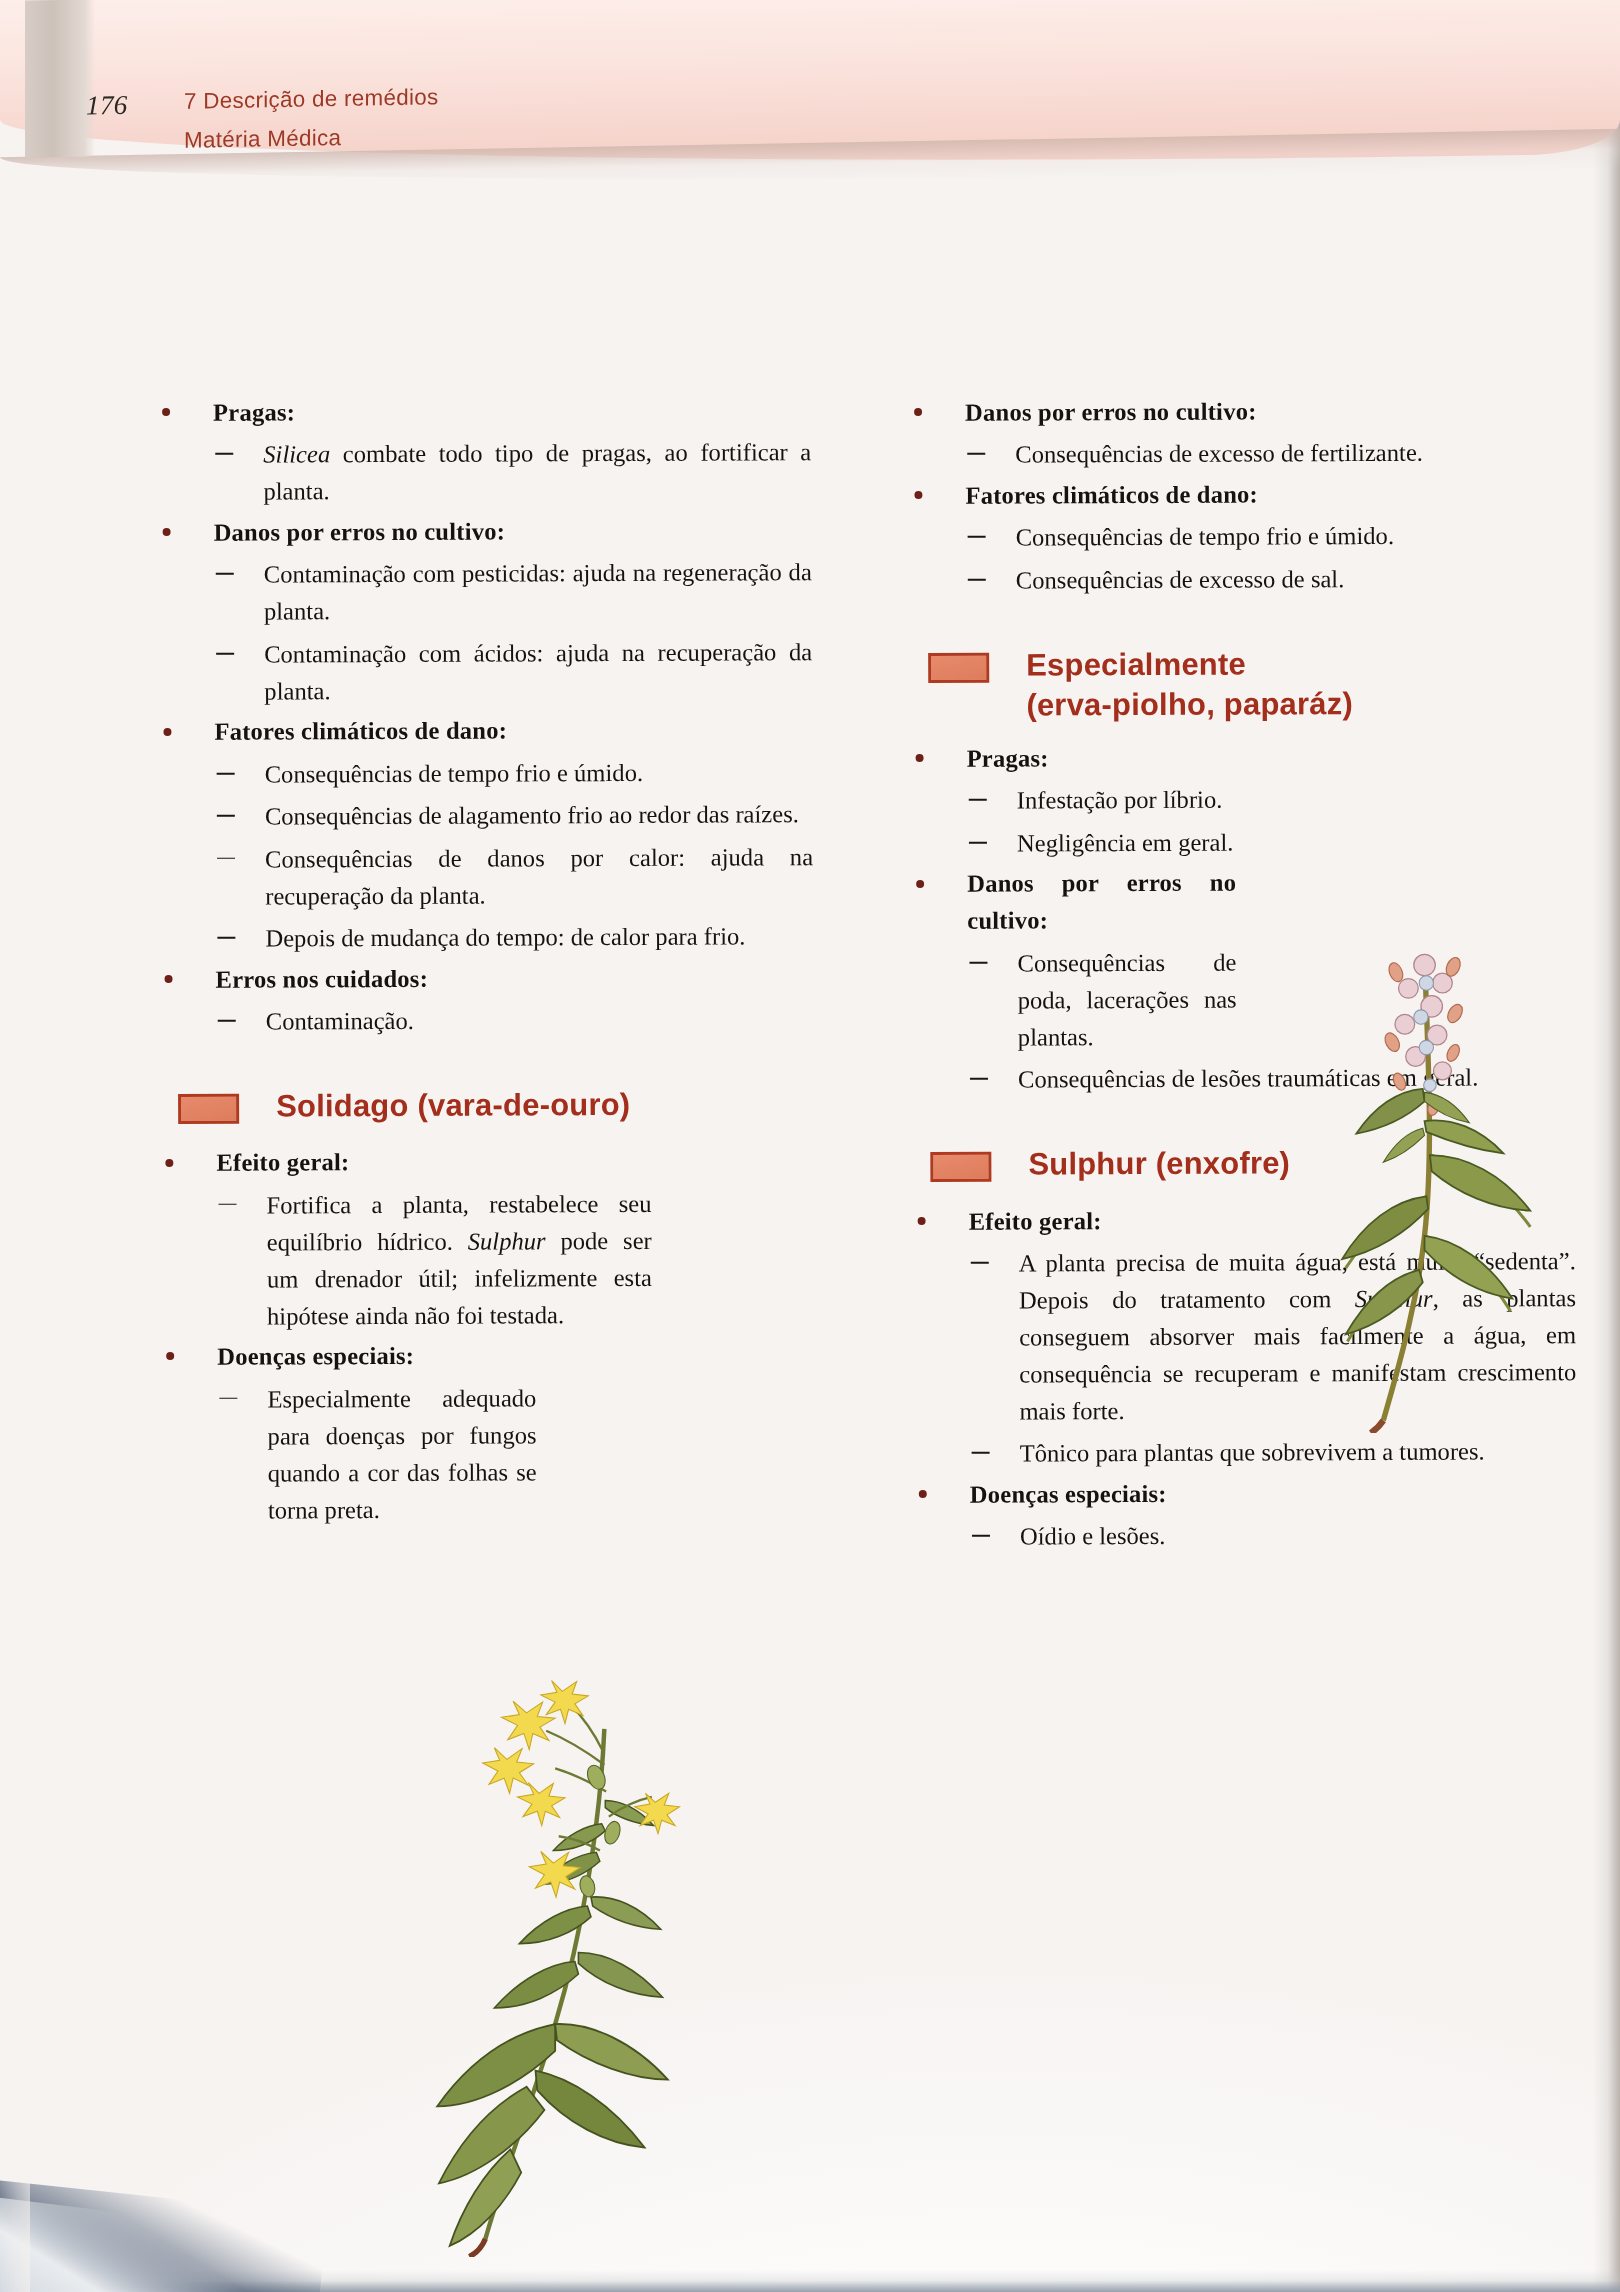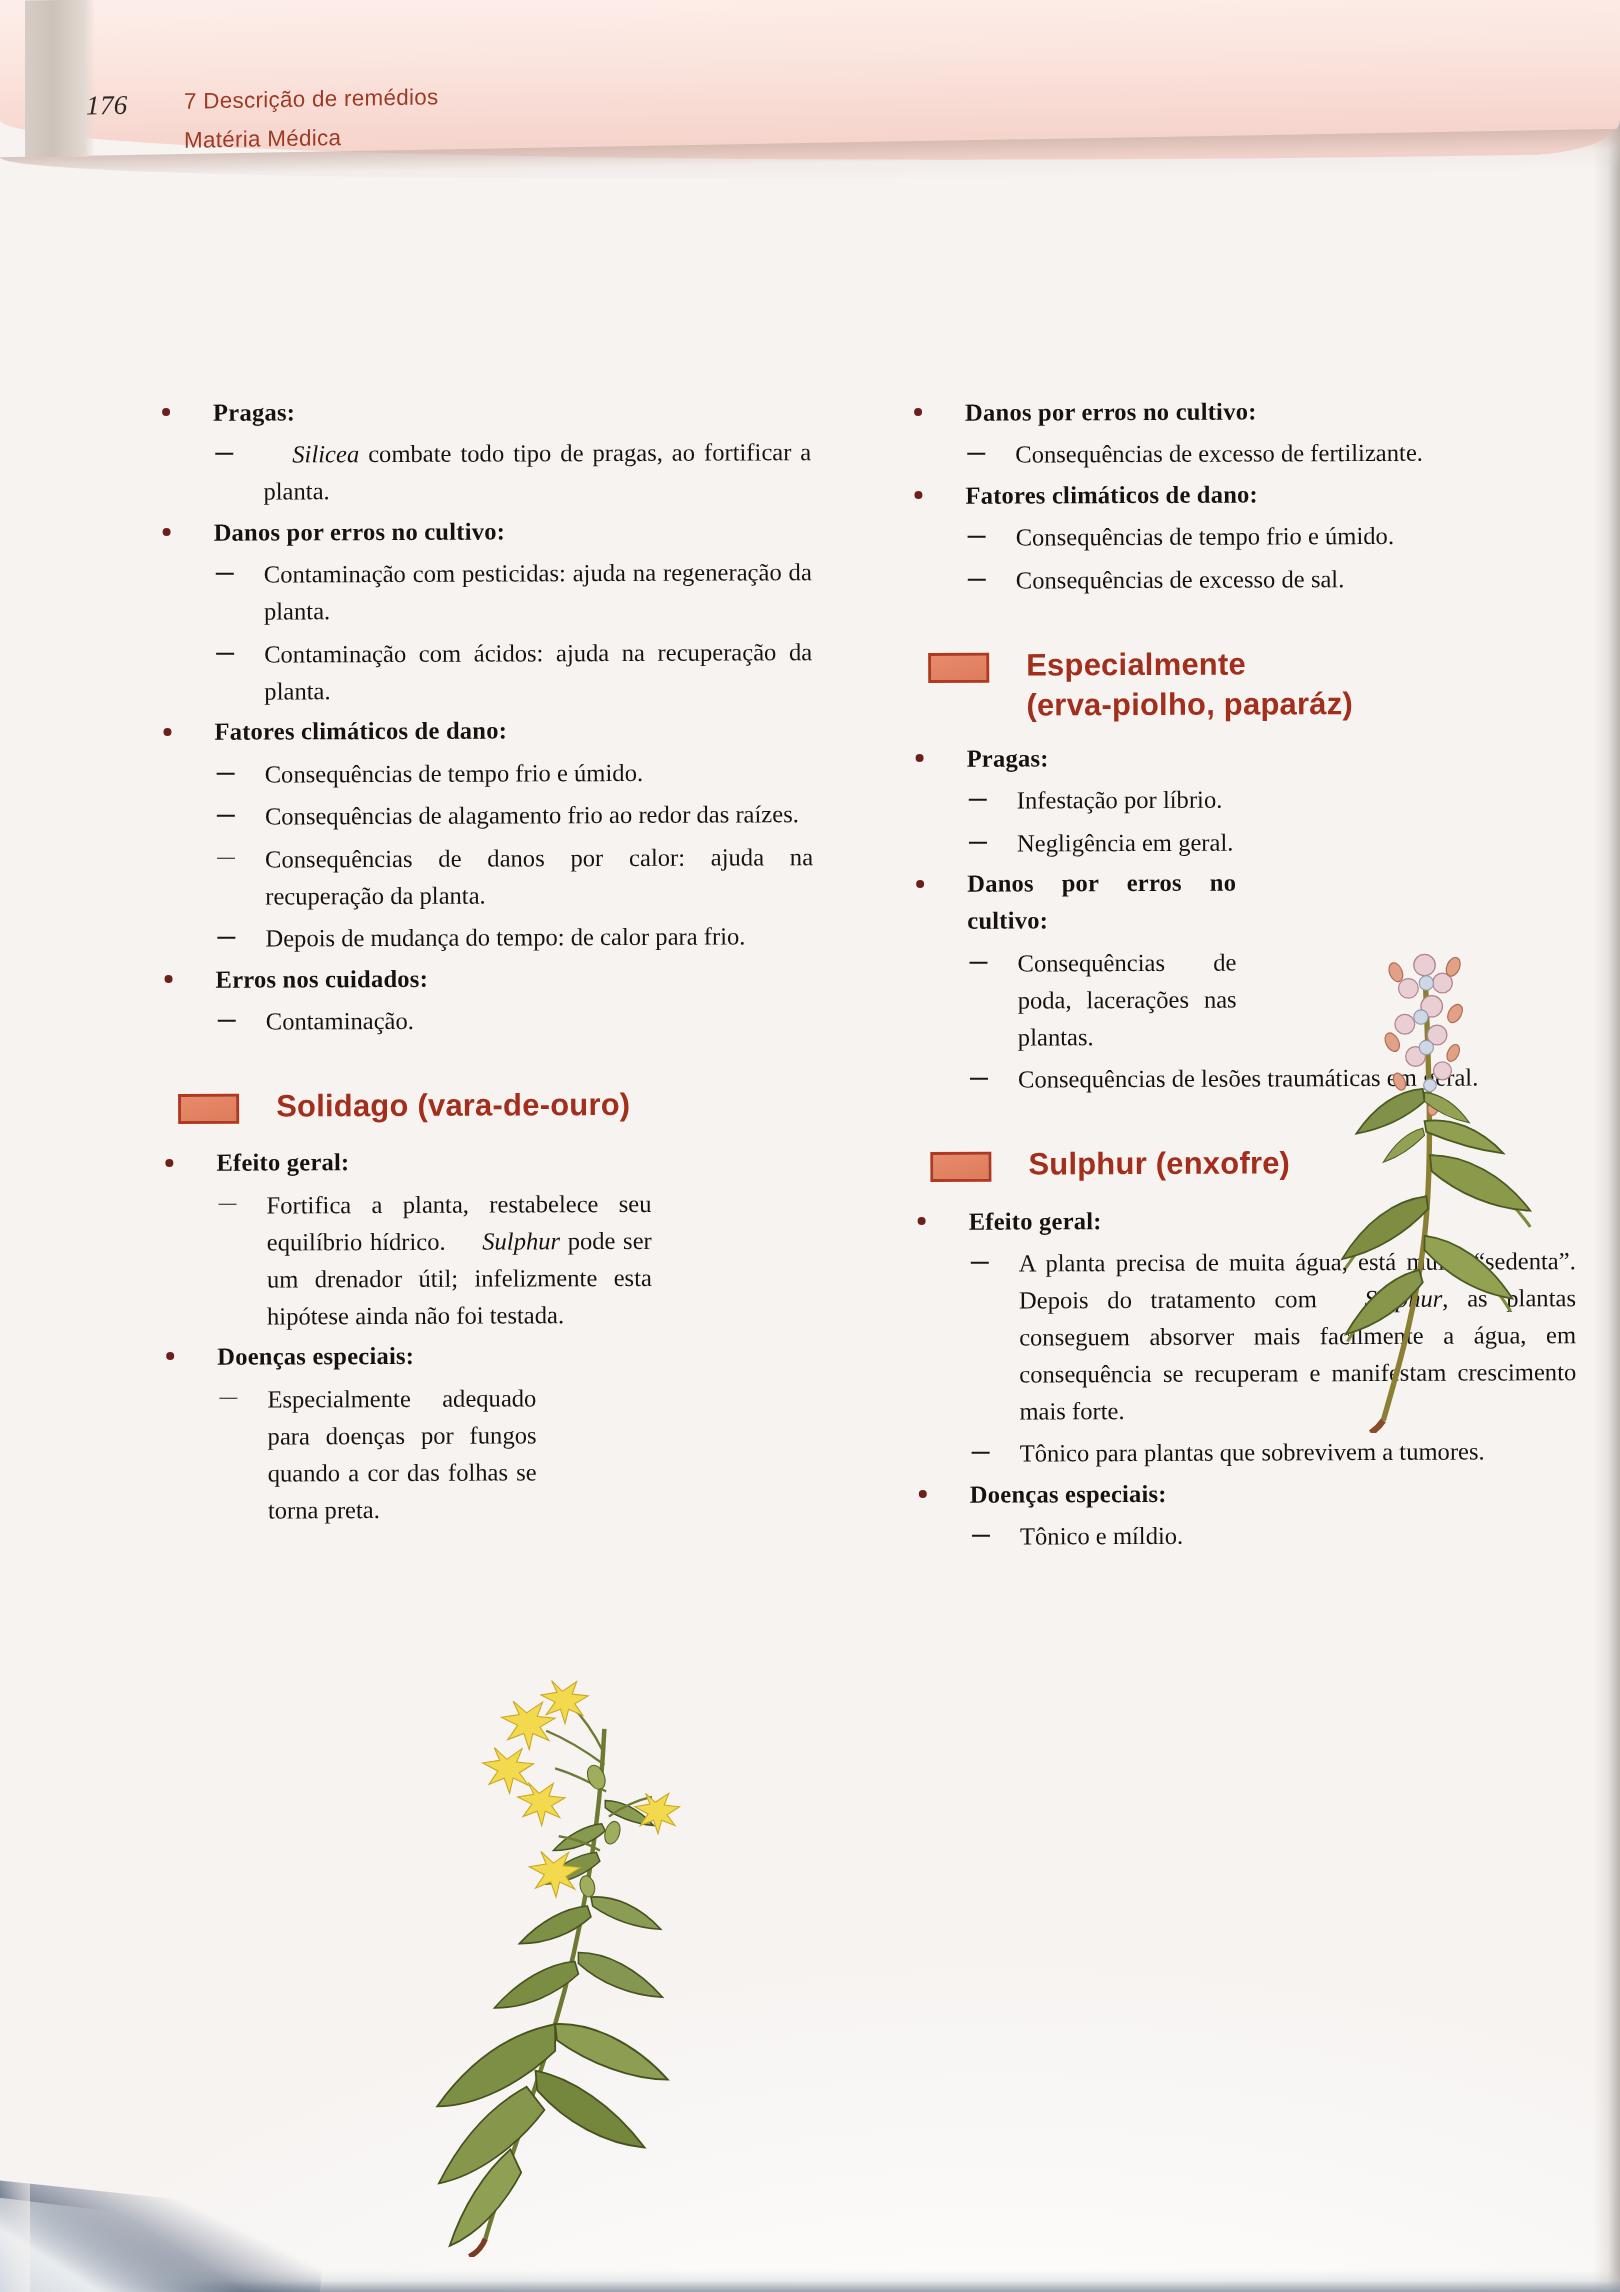--- a/index.html
+++ b/index.html
@@ -148,21 +148,21 @@
     text-align:justify;
     text-justify:inter-word;
   }
   .dash-item > .dash{
     position:absolute;
     left:1.8px; top:17px;
     width:18px; height:1.8px;
     background:#1a1613;
   }
   .dash-item.nojust{ text-align:left; }
-  .it{ font-style:italic;margin-left:29px; }
+  .it{ font-style:italic; }
 
   
   .section-head{
     position:relative;
     margin-top:47px;
     margin-bottom:14.3px;
     padding-left:116px;
     min-height:43px;
   }
   .section-head .swatch{
@@ -377,21 +377,21 @@
         <span class="dash"></span>
         <span>Tônico para plantas que sobrevivem a tumores.</span>
       </div>
     </div>
 
     <div class="bullet-item">
       <span class="dot"></span>
       <div class="bullet-head">Doenças especiais:</div>
       <div class="dash-item nojust">
         <span class="dash"></span>
-        <span>Tônico e míldio.</span>
+        <span>Oídio e lesões.</span>
       </div>
     </div>
 
   </div>
 
   <div class="illus" id="illus-solidago">
     <svg viewBox="0 0 360 660" xmlns="http://www.w3.org/2000/svg">
       <g stroke="#4f5a2c" stroke-width="2.4" fill="none">
         <path d="M205 70 C200 180 180 300 150 400 C125 485 95 560 72 640" stroke="#6e7a33" stroke-width="5"></path>
       </g>

